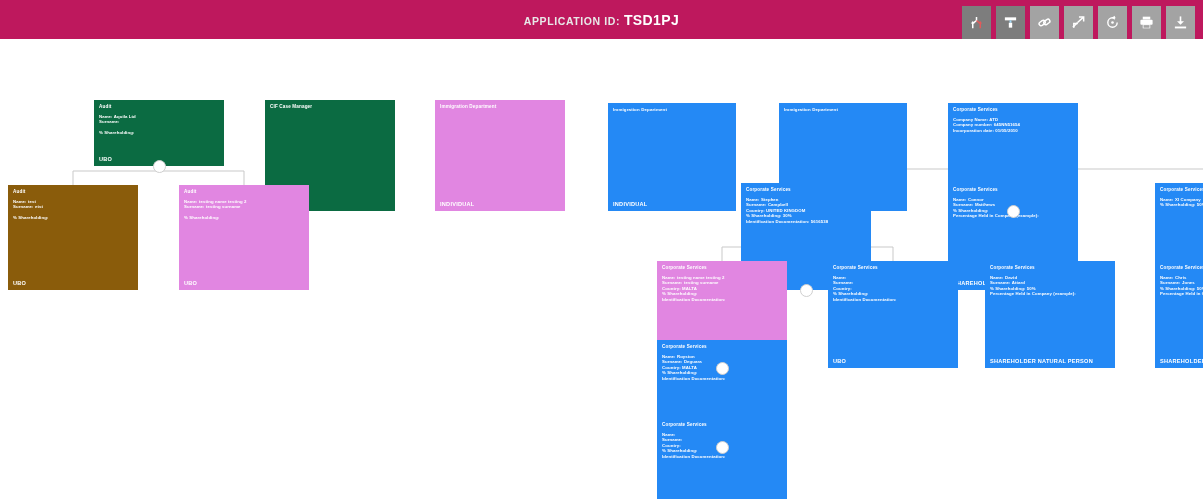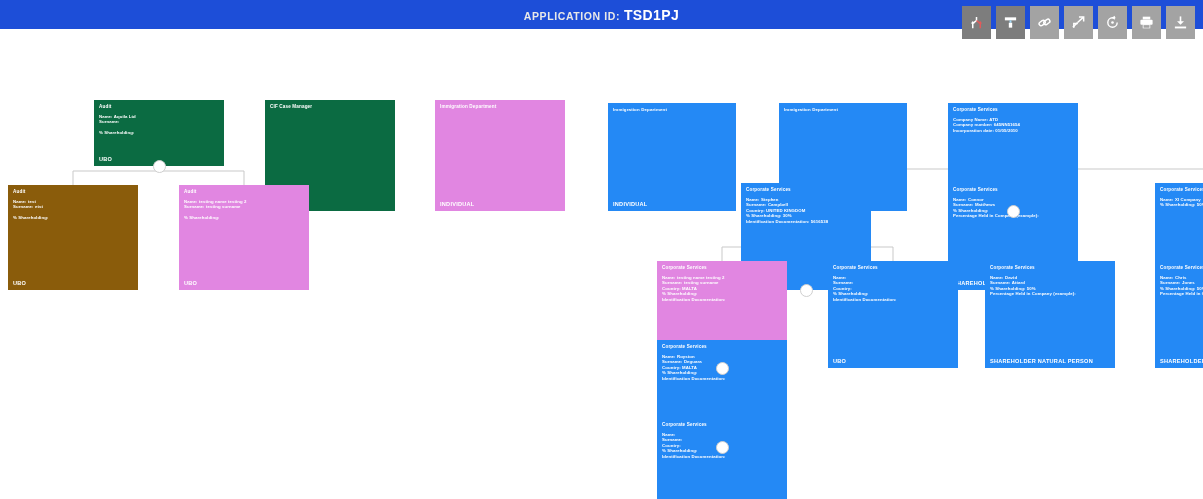--- a/index.html
+++ b/index.html
@@ -7,22 +7,22 @@
     width: 1203px; height: 499px;
     background: #ffffff;
     font-family: "Liberation Sans", sans-serif;
     overflow: hidden;
   }
   #app { position: relative; width: 1203px; height: 499px; }
 
   
   .topbar {
     position: absolute; left: 0; top: 0;
-    width: 1203px; height: 29px;
-    background: #1d4ed8;
+    width: 1203px; height: 39px;
+    background: #be185d;
     display: flex; align-items: center; justify-content: center;
   }
   .app-id {
     color: #ffffff;
     font-size: 11.5px;
     letter-spacing: 0.6px;
     white-space: nowrap;
   }
   .app-id .lbl { font-weight: bold; color: #e8e8e8; font-size: 10.5px; }
   .app-id .val { font-weight: bold; font-size: 14px; letter-spacing: 0.4px; }

